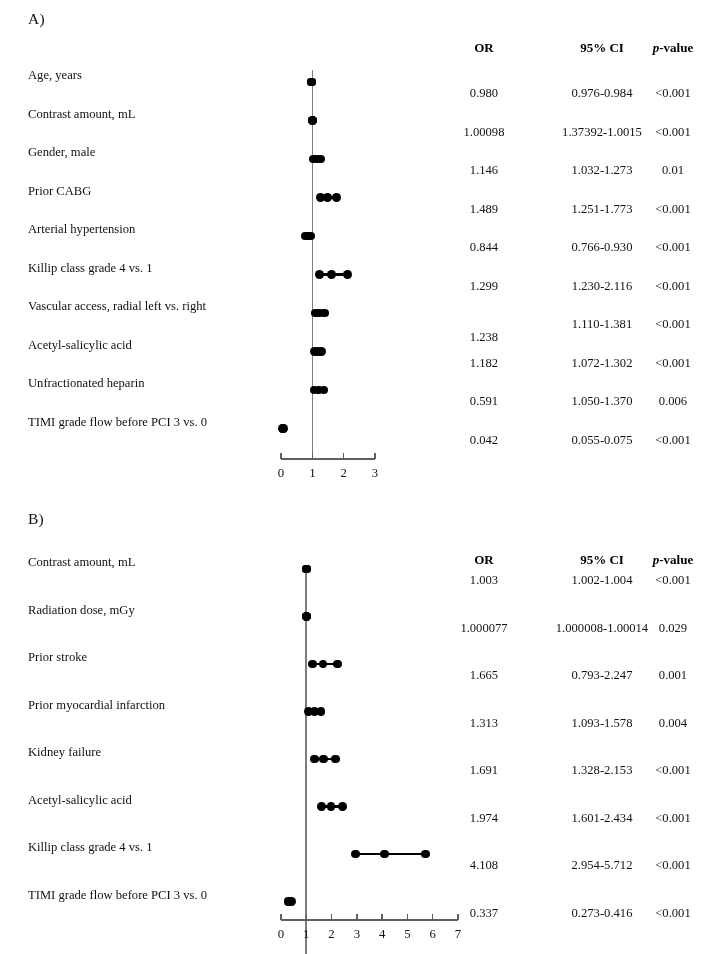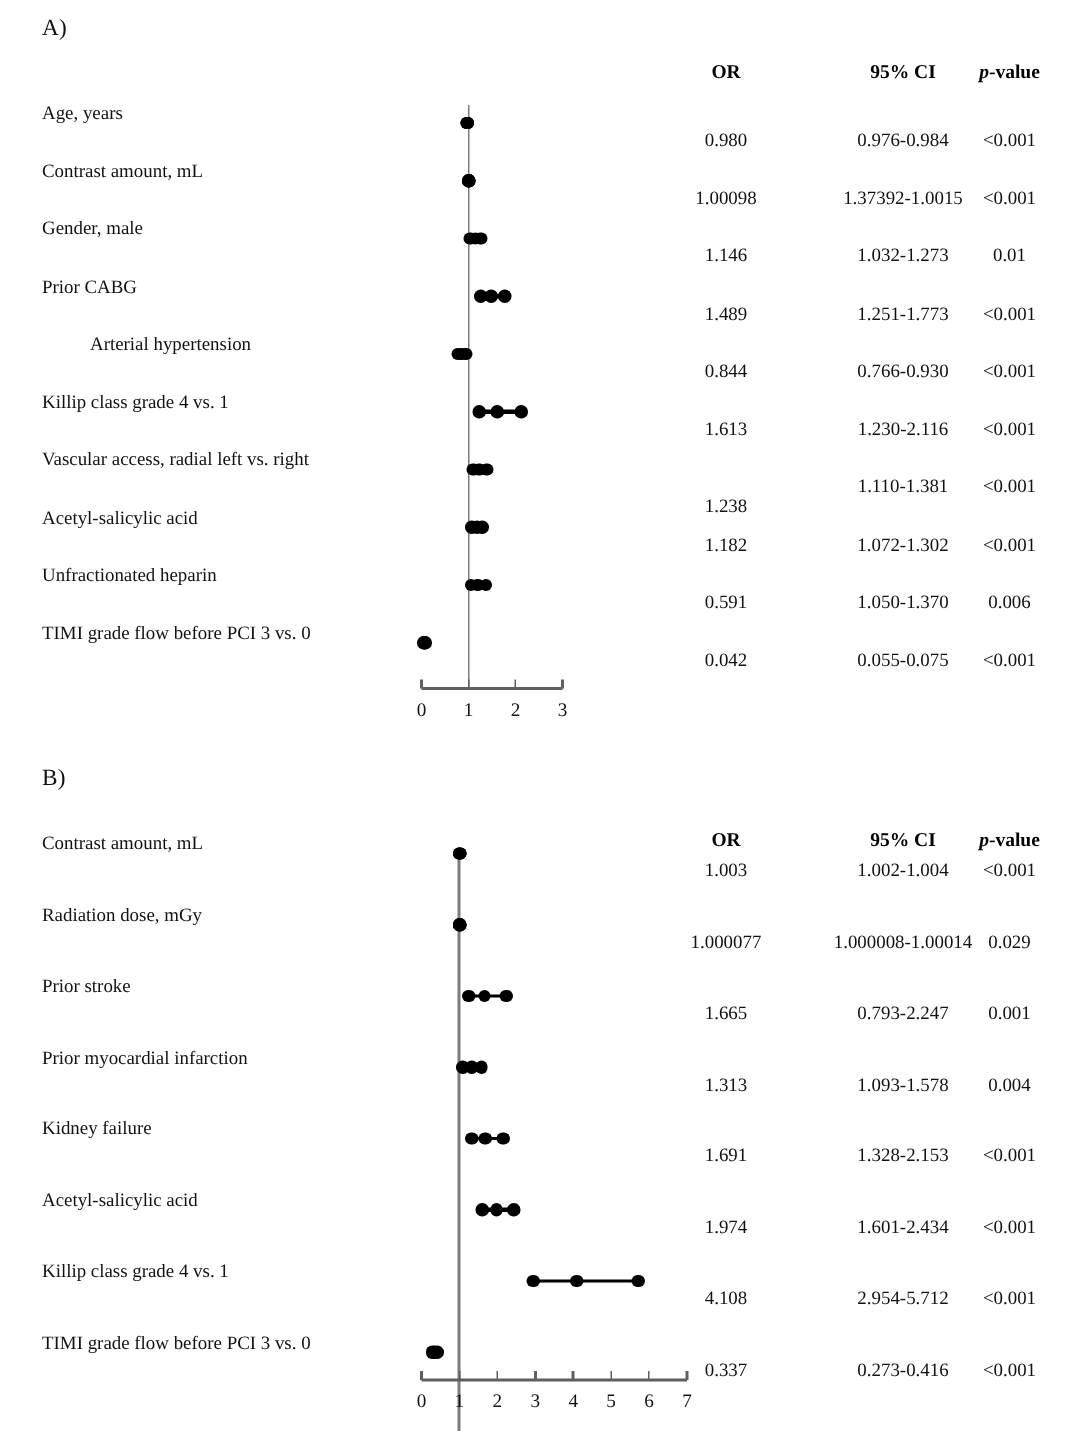--- a/index.html
+++ b/index.html
@@ -185,26 +185,26 @@
         <div class="cell ci" style="top: 125.5px;">1.37392-1.0015</div>
         <div class="cell pval" style="top: 125.5px;">&lt;0.001</div>
         <div class="row-label" style="top: 146px;">Gender, male</div>
         <div class="cell or" style="top: 164px;">1.146</div>
         <div class="cell ci" style="top: 164px;">1.032-1.273</div>
         <div class="cell pval" style="top: 164px;">0.01</div>
         <div class="row-label" style="top: 184.5px; text-align: center;">Prior CABG</div>
         <div class="cell or" style="top: 202.5px;">1.489</div>
         <div class="cell ci" style="top: 202.5px;">1.251-1.773</div>
         <div class="cell pval" style="top: 202.5px;">&lt;0.001</div>
-        <div class="row-label" style="top: 223px; margin-left: 32px;">Arterial hypertension</div>
+        <div class="row-label" style="top: 223px;">Arterial hypertension</div>
         <div class="cell or" style="top: 241px;">0.844</div>
         <div class="cell ci" style="top: 241px;">0.766-0.930</div>
         <div class="cell pval" style="top: 241px;">&lt;0.001</div>
         <div class="row-label" style="top: 261.5px;">Killip class grade 4 vs. 1</div>
-        <div class="cell or" style="top: 279.5px;">1.613</div>
+        <div class="cell or" style="top: 279.5px;">1.299</div>
         <div class="cell ci" style="top: 279.5px;">1.230-2.116</div>
         <div class="cell pval" style="top: 279.5px;">&lt;0.001</div>
         <div class="row-label" style="top: 300px;">Vascular access, radial left vs. right</div>
         <div class="cell or" style="top: 331px;">1.238</div>
         <div class="cell ci" style="top: 318px;">1.110-1.381</div>
         <div class="cell pval" style="top: 318px;">&lt;0.001</div>
         <div class="row-label" style="top: 338.5px;">Acetyl-salicylic acid</div>
         <div class="cell or" style="top: 356.5px;">1.182</div>
         <div class="cell ci" style="top: 356.5px;">1.072-1.302</div>
         <div class="cell pval" style="top: 356.5px;">&lt;0.001</div>

